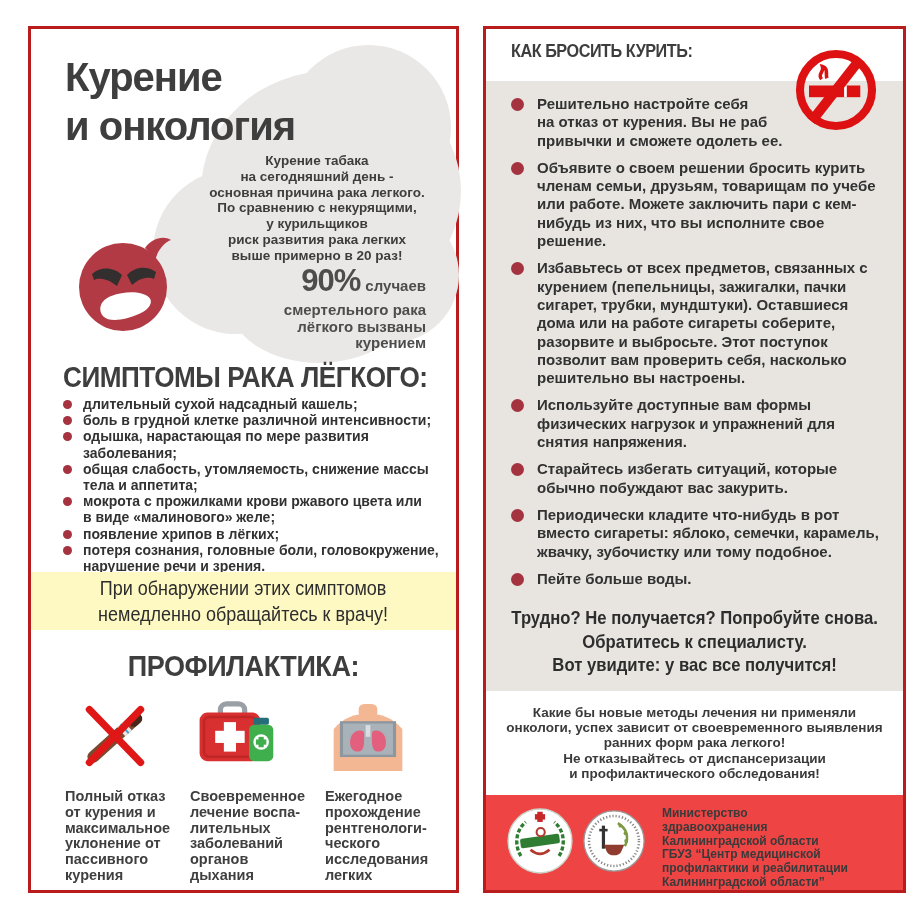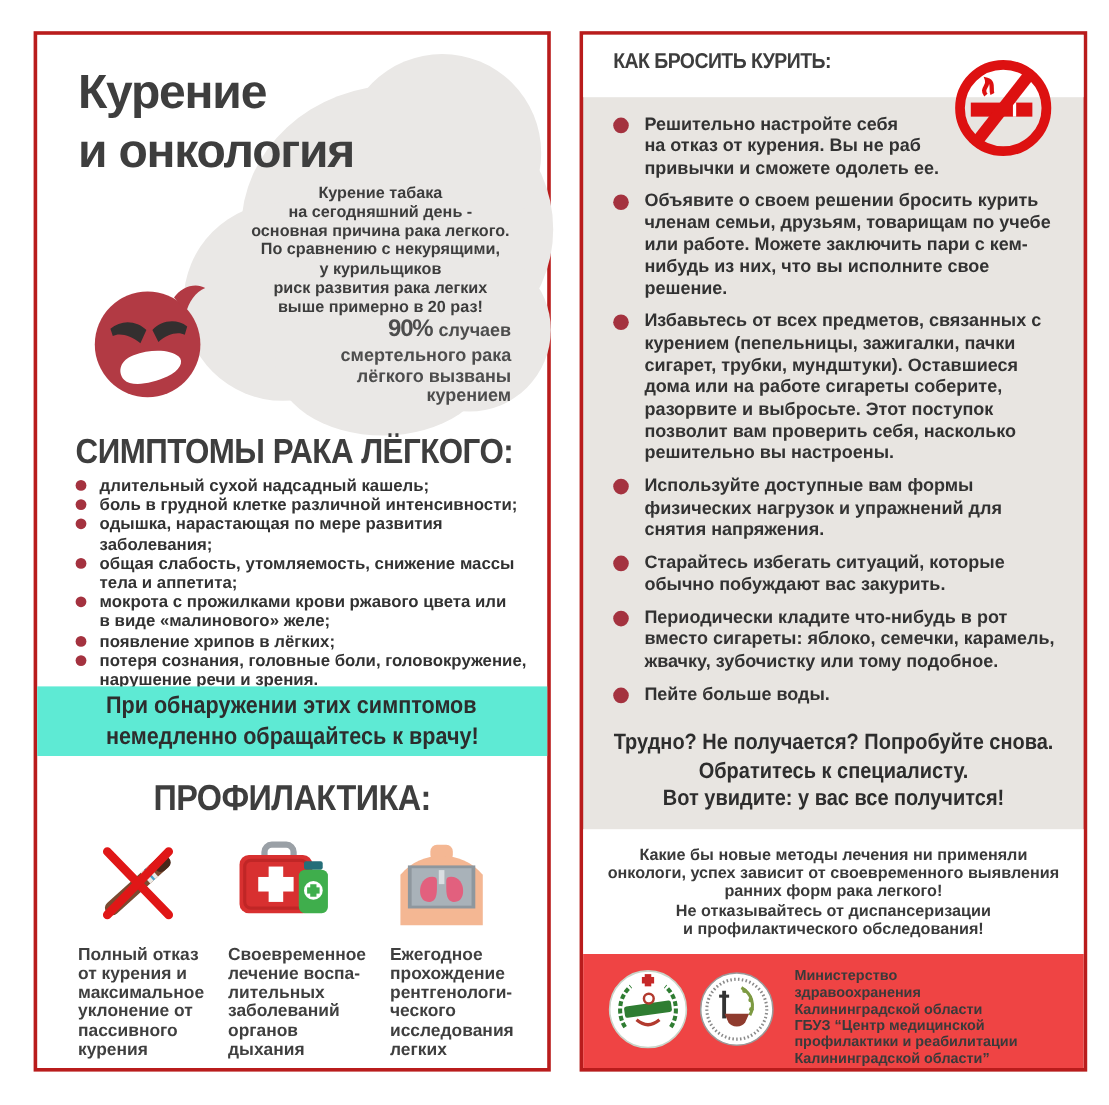--- a/index.html
+++ b/index.html
@@ -20,34 +20,34 @@
   .blob { position:absolute; background:#eae8e6; border-radius:50%; }
   #poster-title {
     left:34px; top:24px; font-size:40px; font-weight:bold; line-height:1.22;
     letter-spacing:-1px; color:#3e3e3e; z-index:2;
   }
   #cloud-text {
     left:140px; top:124px; width:292px; text-align:center; z-index:2;
     font-size:13.5px; font-weight:bold; line-height:15.8px; color:#3d3d3d;
   }
   #stat-block { right:30px; top:234px; width:250px; text-align:right; z-index:2; color:#4d4d4d; }
-  #stat-value { font-size:20px; font-weight:bold; letter-spacing:-1px; }
+  #stat-value { font-size:31px; font-weight:bold; letter-spacing:-1px; }
   #stat-unit  { font-size:15px; font-weight:bold; margin-left:5px; }
   #stat-lines { font-size:15px; font-weight:bold; line-height:16.5px; margin-top:3px; }
   #angry-face { left:44px; top:205px; width:100px; height:100px; z-index:3; }
 
   #symptoms-heading { left:32px; top:332px; font-size:29px; font-weight:bold; letter-spacing:-.5px; color:#3e3e3e; white-space:nowrap; }
   #symptoms-list { left:32px; top:367px; width:382px; list-style:none; }
   #symptoms-list li { display:flex; font-size:14px; font-weight:bold; line-height:16.2px; color:#323232; }
   #symptoms-list .dot { flex:none; width:9px; height:9px; border-radius:50%; background:#a4323f; margin:4px 11px 0 0; }
 
   #alert-band {
-    left:0; right:0; top:543px; height:58px; background:#5eead4;
-    display:flex; align-items:center; justify-content:center; text-align:left;
-    font-size:20px; font-weight:bold; line-height:1.3; color:#2d2d2d;
+    left:0; right:0; top:543px; height:58px; background:#fef9c3;
+    display:flex; align-items:center; justify-content:center; text-align:center;
+    font-size:20px; font-weight:normal; line-height:1.3; color:#2d2d2d;
   }
   #prevention-heading { left:0; right:0; top:620px; text-align:center; font-size:30px; font-weight:bold; letter-spacing:-.5px; color:#3e3e3e; }
   .prev-icon { position:absolute; top:668px; height:78px; }
   #prev-icon-1 { left:44px;  width:80px; }
   #prev-icon-2 { left:161px; width:88px; }
   #prev-icon-3 { left:298px; width:78px; }
   .prev-caption { position:absolute; top:760px; font-size:14.5px; font-weight:bold; line-height:15.8px; color:#3f3f3f; }
   #prev-caption-1 { left:34px;  width:122px; }
   #prev-caption-2 { left:159px; width:130px; }
   #prev-caption-3 { left:294px; width:130px; }

